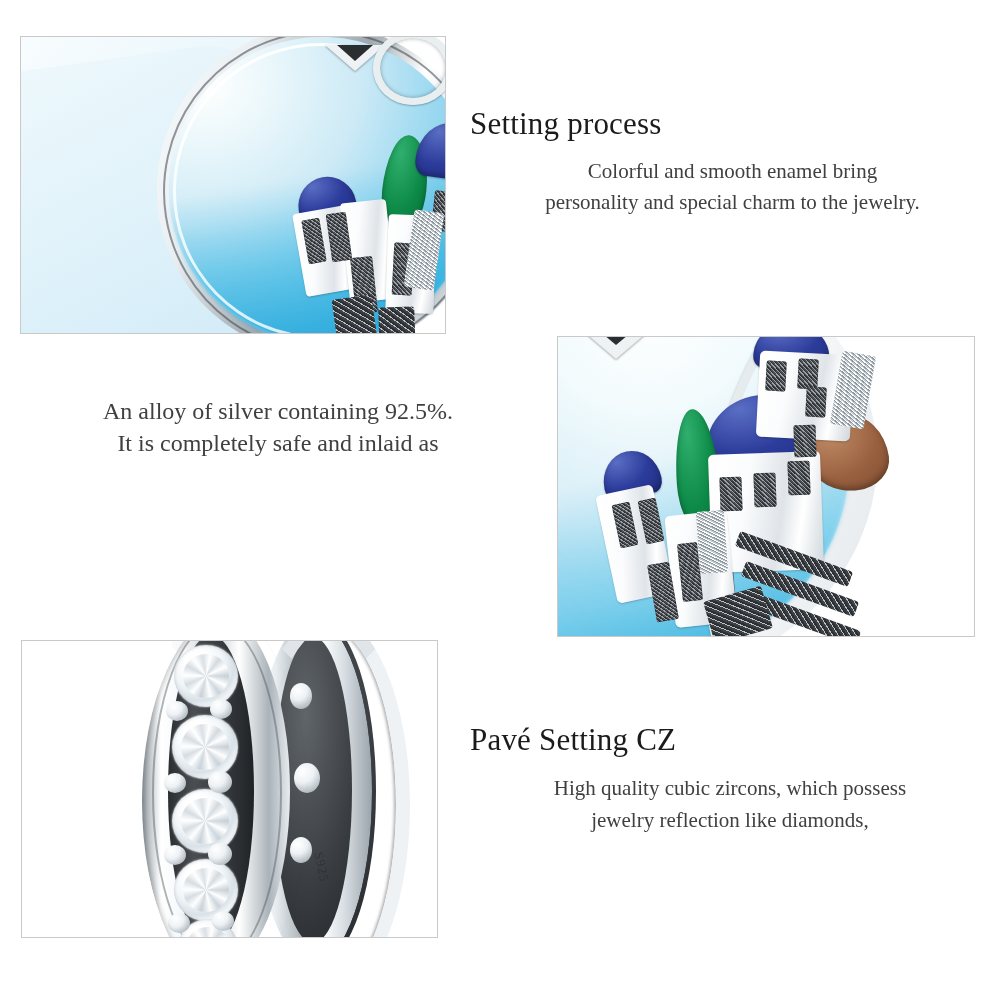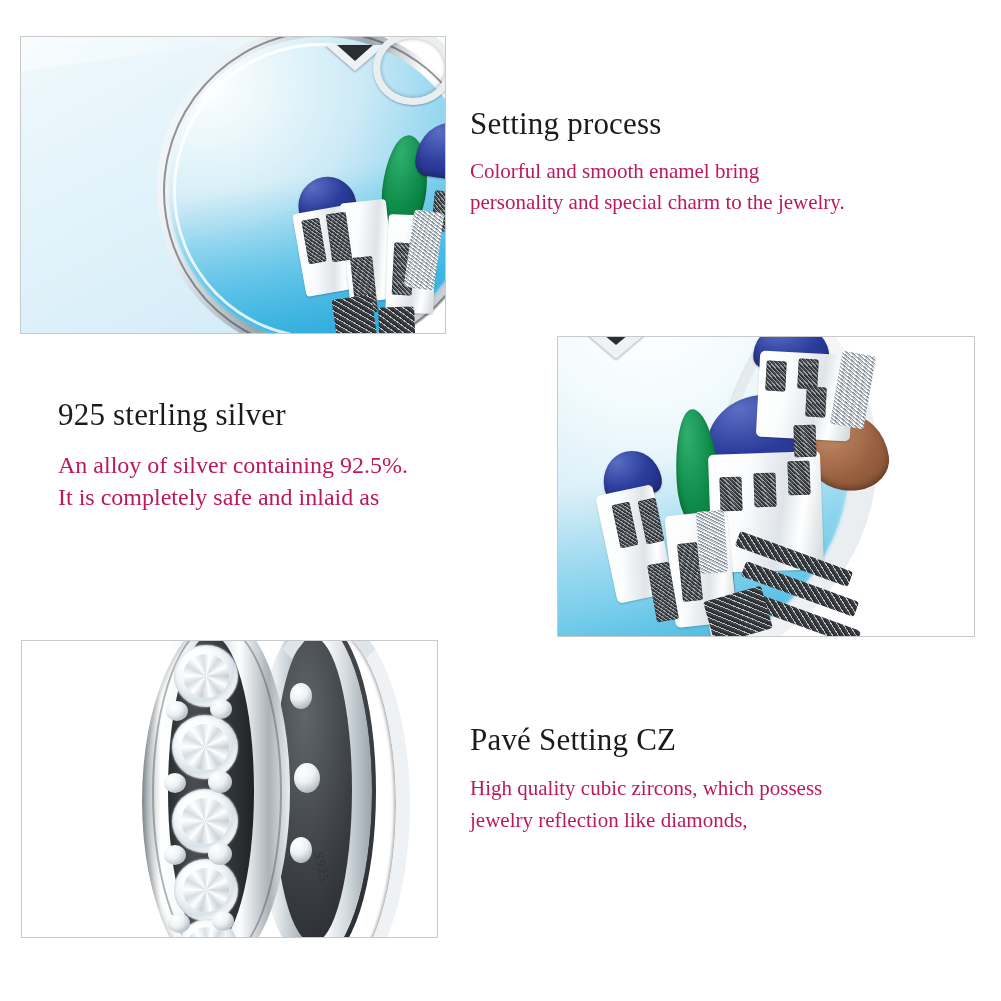--- a/index.html
+++ b/index.html
@@ -36,22 +36,23 @@
   .textblock { position: absolute; }
   .feat-title {
     font-family: "Liberation Serif", "DejaVu Serif", serif;
     color: #1b1b1b;
     font-weight: 400;
     letter-spacing: .2px;
     white-space: nowrap;
   }
   .feat-body {
     font-family: "Liberation Serif", "DejaVu Serif", serif;
-    color: #be185d;
+    color: #404040;
     font-weight: 400;
+    text-align: center;
   }
   .feat-body .ln { display: block; white-space: nowrap; }
 
   
   #panel-enamel { left: 20px; top: 36px; width: 426px; height: 298px; }
 
   .silver-rim {
     position: absolute;
     border-radius: 50%;
     background: linear-gradient(120deg,#ffffff 0%,#e9eef1 25%,#9ea8ae 48%,#ffffff 62%,#c7ced3 82%,#ffffff 100%);
@@ -245,21 +246,20 @@
 
 <div class="textblock" style="left:470px; top:104px; width:525px;">
   <div class="feat-title" style="font-size:31px; line-height:40px; margin-bottom:12px;">Setting process</div>
   <div class="feat-body" style="font-size:21px; line-height:31px;">
     <span class="ln">Colorful and smooth enamel bring</span>
     <span class="ln">personality and special charm to the jewelry.</span>
   </div>
 </div>
 
 <div class="textblock" style="left:58px; top:395px; width:440px;">
-  <div class="feat-title" style="font-size:31px; line-height:40px; margin-bottom:14px;">925 sterling silver</div>
   <div class="feat-body" style="font-size:24px; line-height:32px;">
     <span class="ln">An alloy of silver containing 92.5%.</span>
     <span class="ln">It is completely safe and inlaid as</span>
   </div>
 </div>
 
 <div class="panel" id="panel-village">
   <div class="stage">
 
     <div style="position:absolute;left:-150px;top:-86px;width:470px;height:430px;border-radius:50%;

